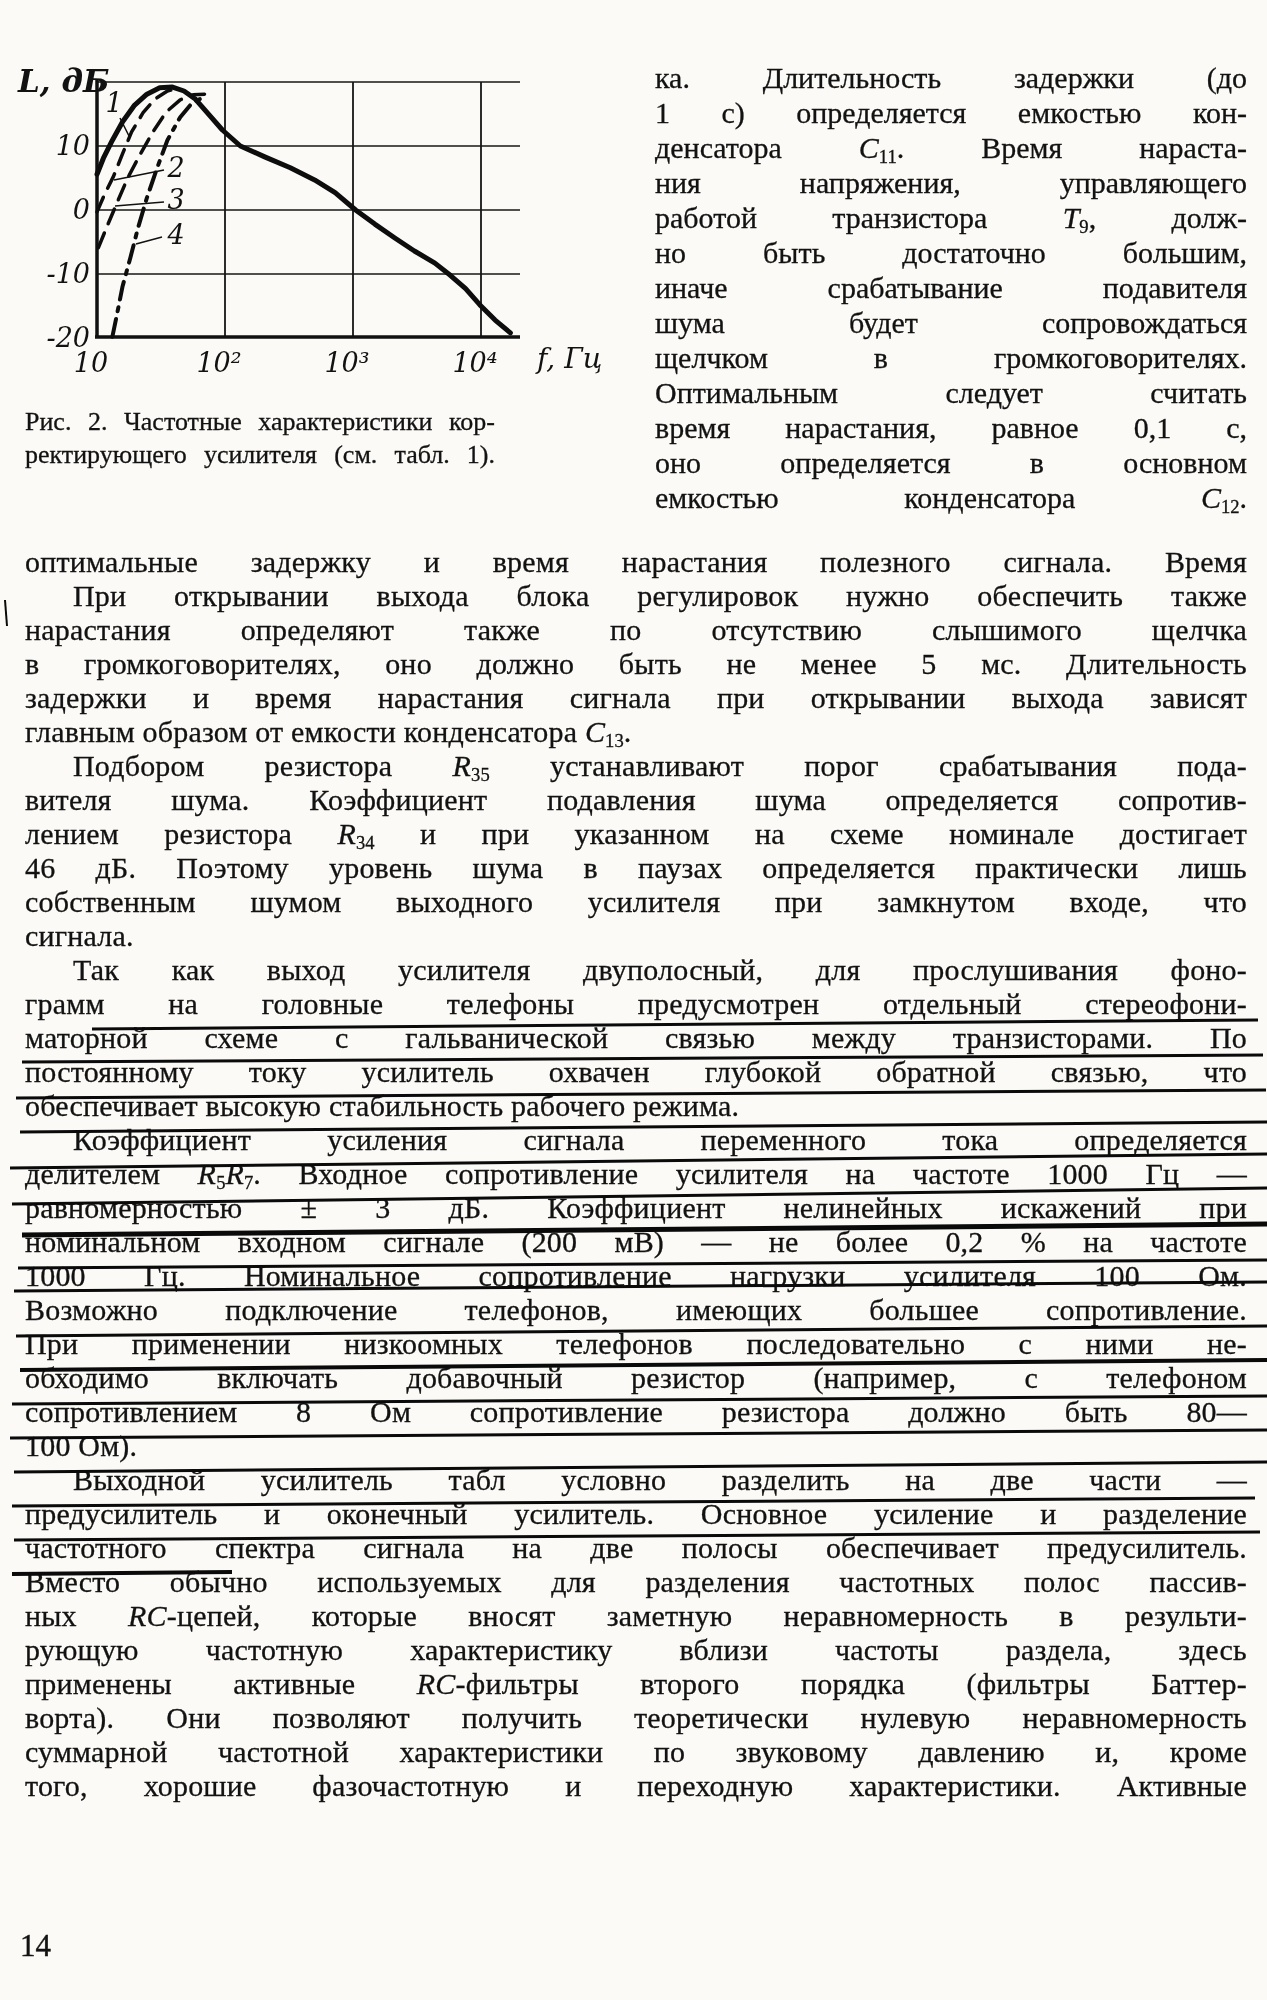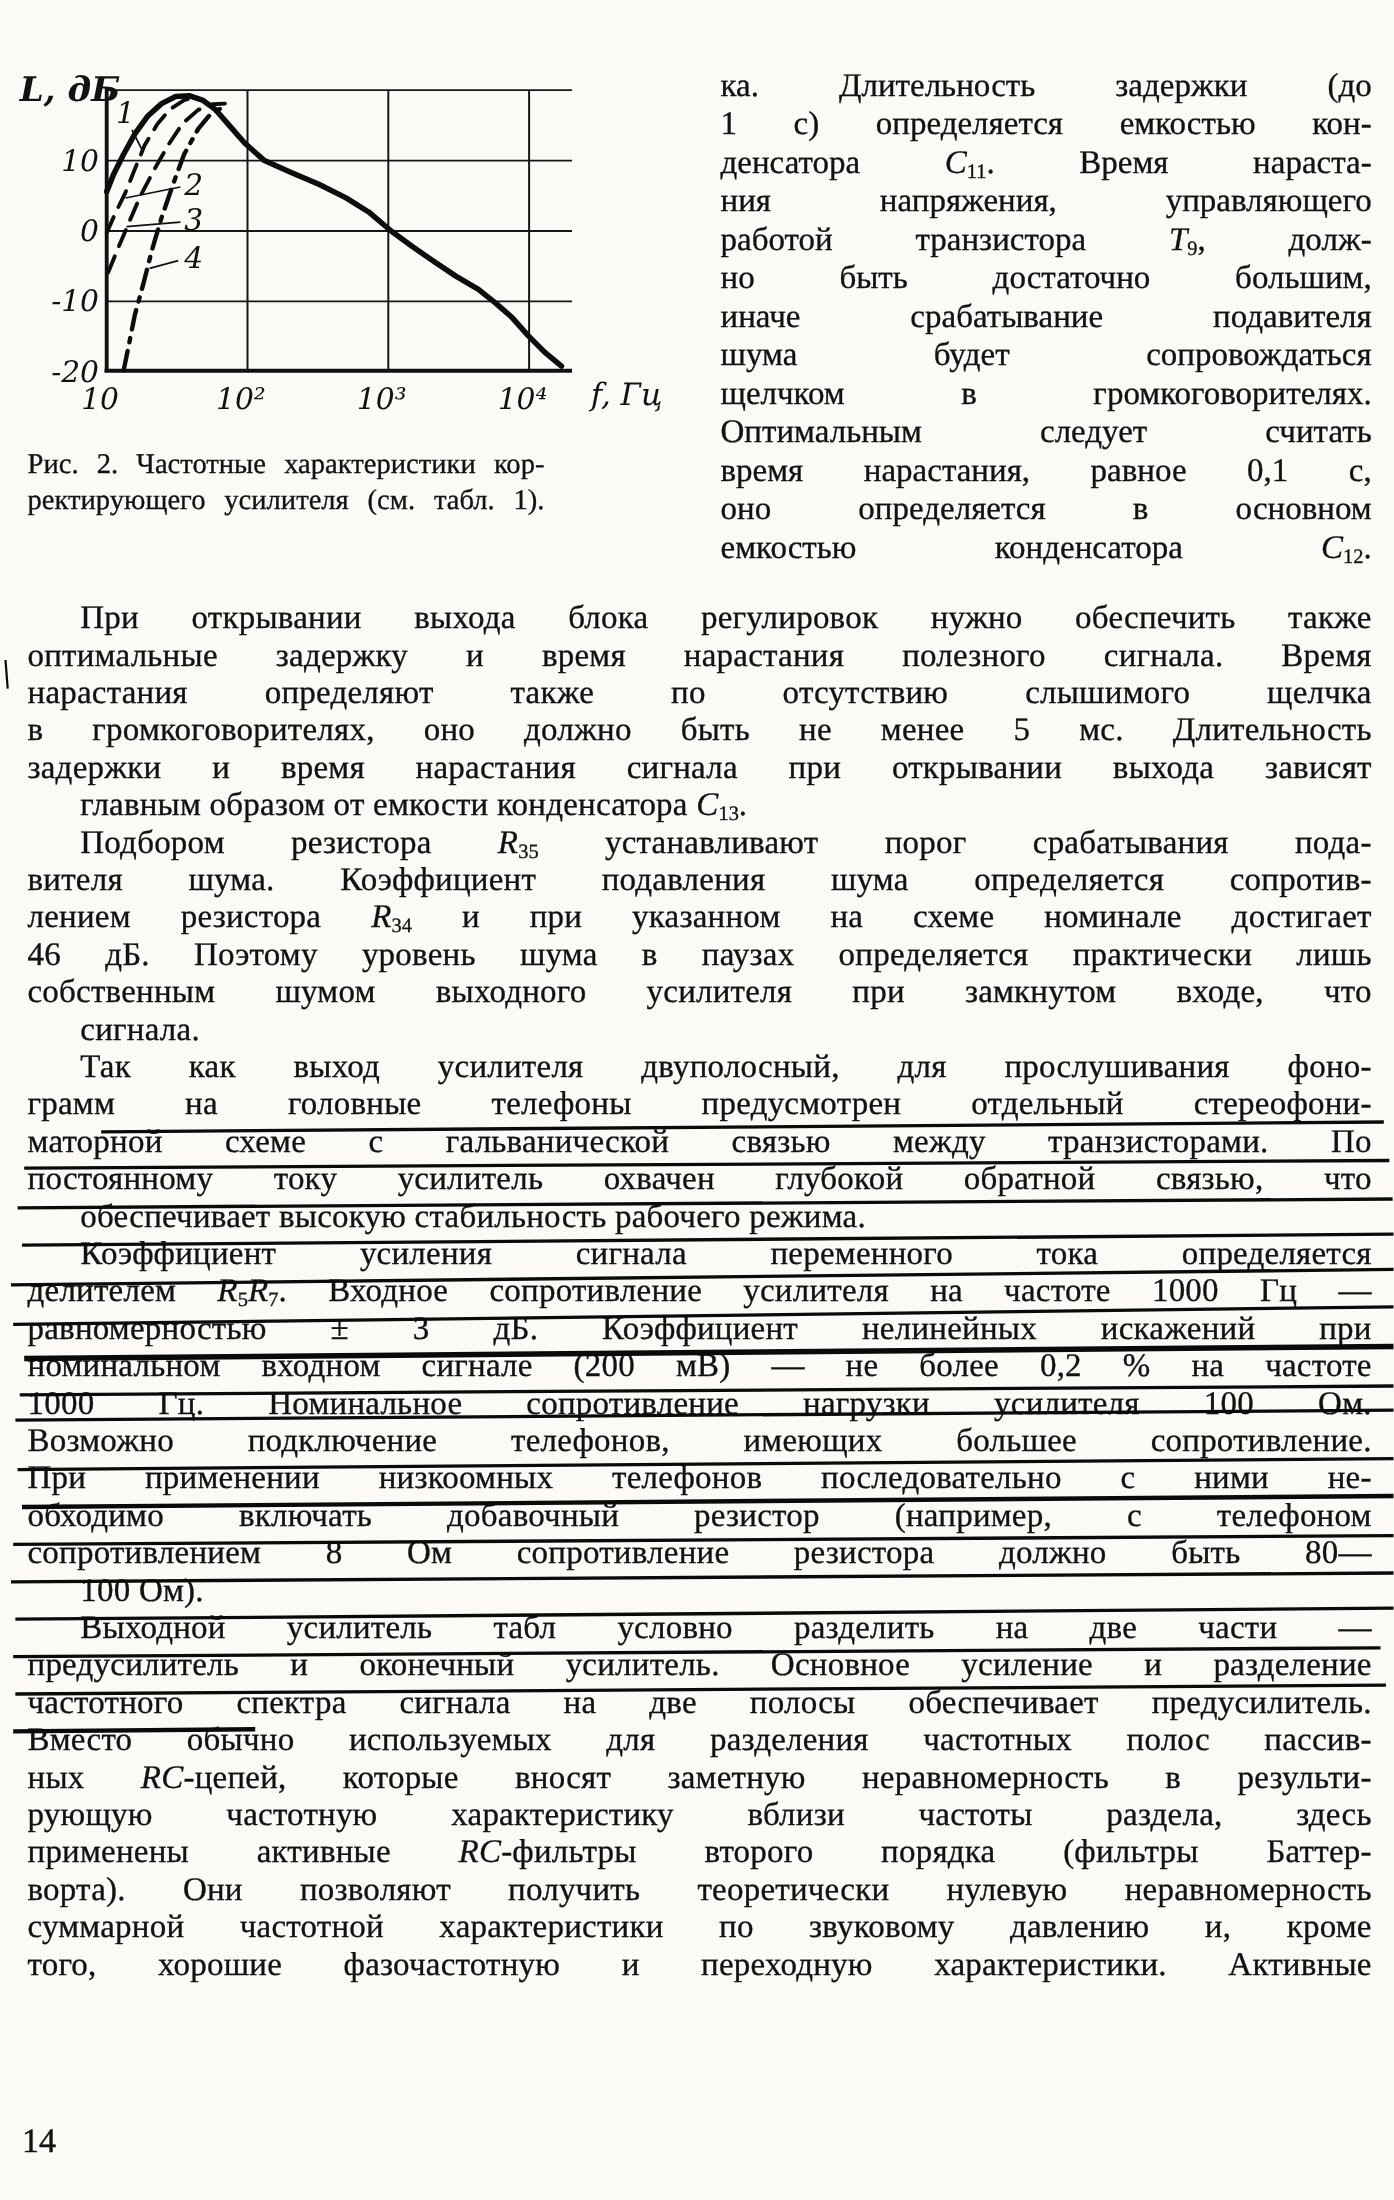--- a/index.html
+++ b/index.html
@@ -1,21 +1,21 @@
 <!DOCTYPE html>
 <html><head>
 <meta charset="utf-8">
 <style>
   html,body{margin:0;padding:0;}
   body{width:1267px;height:2000px;position:relative;background:#fbfaf7;color:#121212;
        font-family:"Liberation Serif","DejaVu Serif",serif;overflow:hidden;
        -webkit-text-stroke:0.3px #121212;}
   .abs{position:absolute;}
   .tline{white-space:nowrap;text-align:justify;text-align-last:justify;overflow:visible;}
-  .tline.lastline{text-align-last:left;margin-left:48px;}
+  .tline.lastline{text-align-last:left;}
   .body-text .tline{font-size:30px;line-height:34px;height:34px;letter-spacing:0.2px;}
   .rcol .tline{font-size:30px;line-height:35px;height:35px;}
   .caption .tline{font-size:26px;line-height:33px;height:33px;}
   .indent{padding-left:48px;}
   sub{font-size:0.62em;vertical-align:-0.25em;letter-spacing:0;}
   i{font-style:italic;}
   .pagenum{font-size:31px;-webkit-text-stroke:0.4px #121212;}
   svg text{fill:#121212;}
   .chart-tick{font-family:"DejaVu Serif",serif;font-style:italic;font-size:27px;}
   .chart-axis-label{font-family:"DejaVu Serif",serif;font-style:italic;font-size:28px;}
@@ -75,22 +75,22 @@
     <div class="tline">шума будет сопровождаться</div>
     <div class="tline">щелчком в громкоговорителях.</div>
     <div class="tline">Оптимальным следует считать</div>
     <div class="tline">время нарастания, равное 0,1 с,</div>
     <div class="tline">оно определяется в основном</div>
     <div class="tline">емкостью конденсатора <i>C</i><sub>12</sub>.</div>
   </div>
 
 <div id="body-text" class="abs body-text" style="left:25px;top:545px;width:1222px;">
     <div>
+      <div class="tline">оптимальные задержку и время нарастания полезного сигнала. Время</div>
       <div class="tline indent">При открывании выхода блока регулировок нужно обеспечить также</div>
-      <div class="tline">оптимальные задержку и время нарастания полезного сигнала. Время</div>
       <div class="tline">нарастания определяют также по отсутствию слышимого щелчка</div>
       <div class="tline">в громкоговорителях, оно должно быть не менее 5 мс. Длительность</div>
       <div class="tline">задержки и время нарастания сигнала при открывании выхода зависят</div>
       <div class="tline lastline">главным образом от емкости конденсатора <i>C</i><sub>13</sub>.</div>
     </div>
     <div>
       <div class="tline indent">Подбором резистора <i>R</i><sub>35</sub> устанавливают порог срабатывания пода-</div>
       <div class="tline">вителя шума. Коэффициент подавления шума определяется сопротив-</div>
       <div class="tline">лением резистора <i>R</i><sub>34</sub> и при указанном на схеме номинале достигает</div>
       <div class="tline">46 дБ. Поэтому уровень шума в паузах определяется практически лишь</div>

